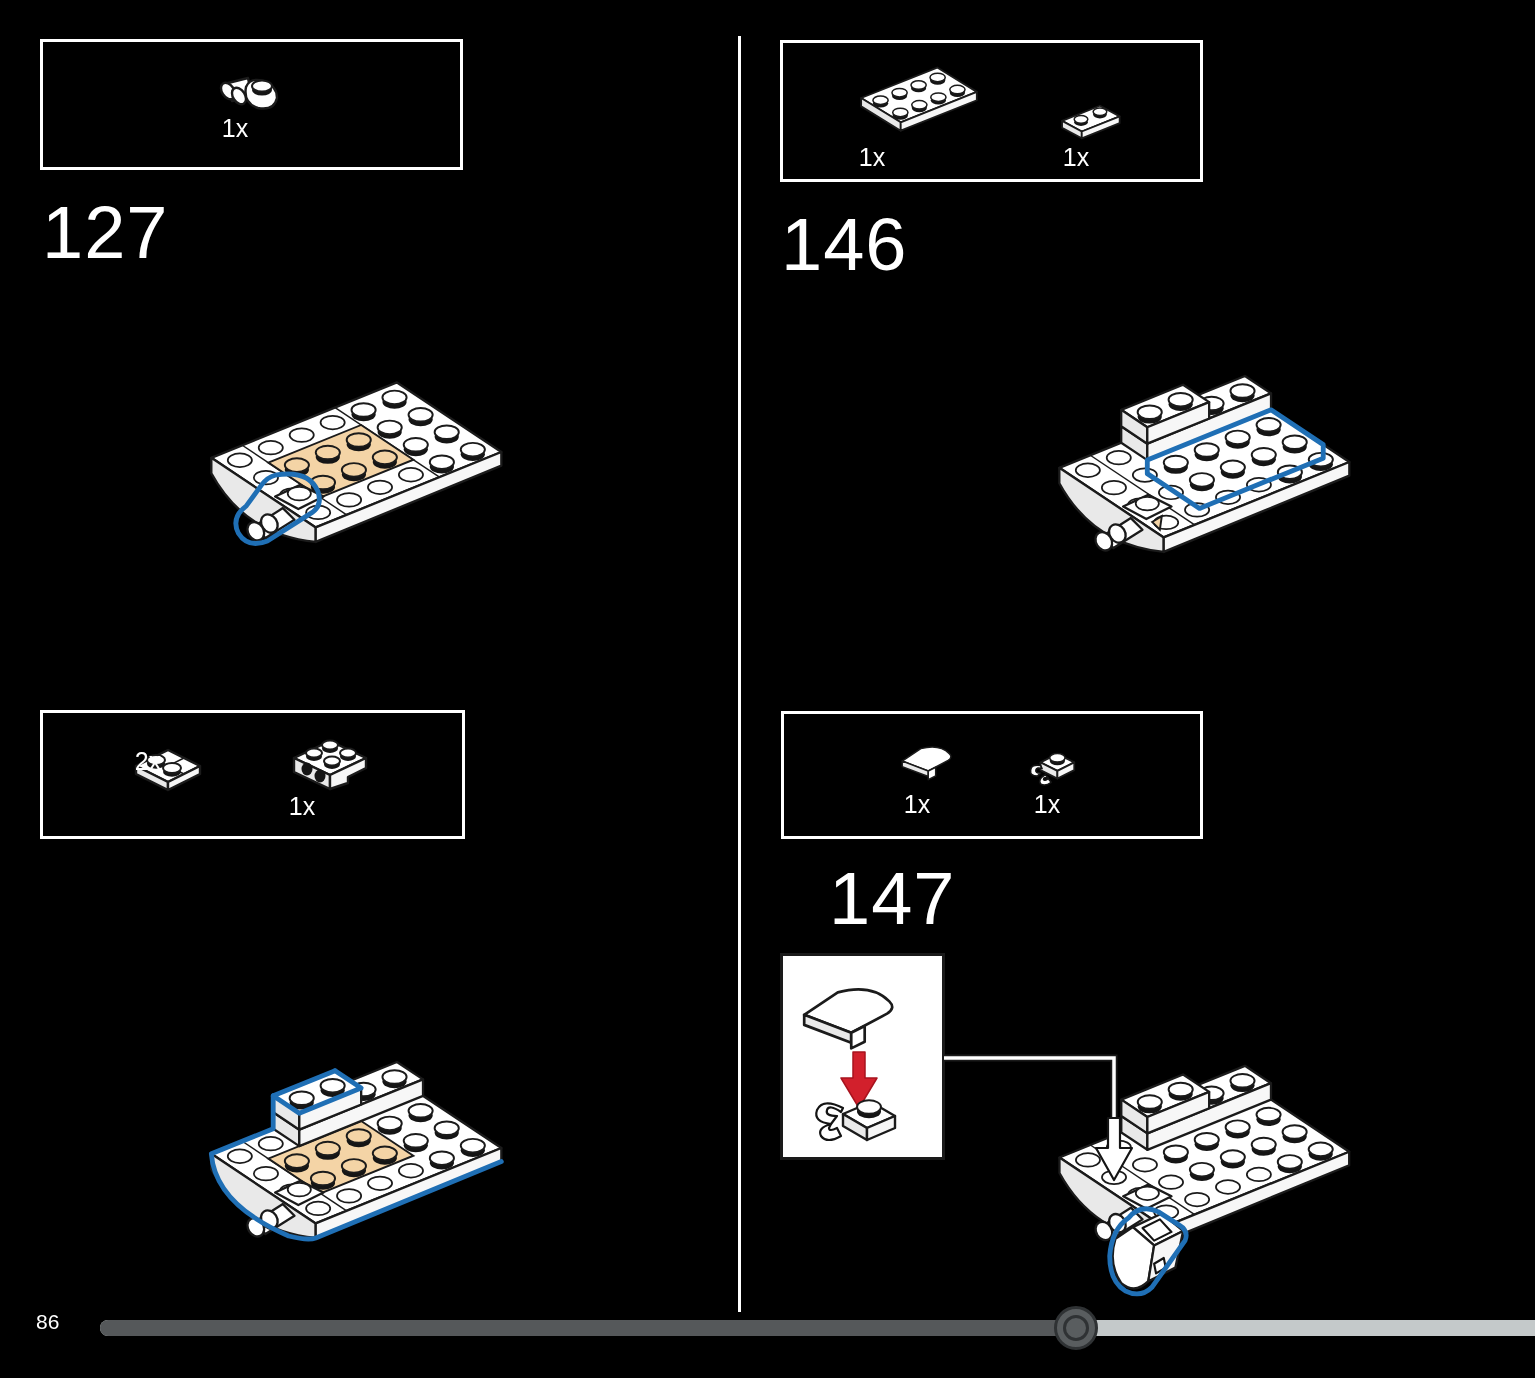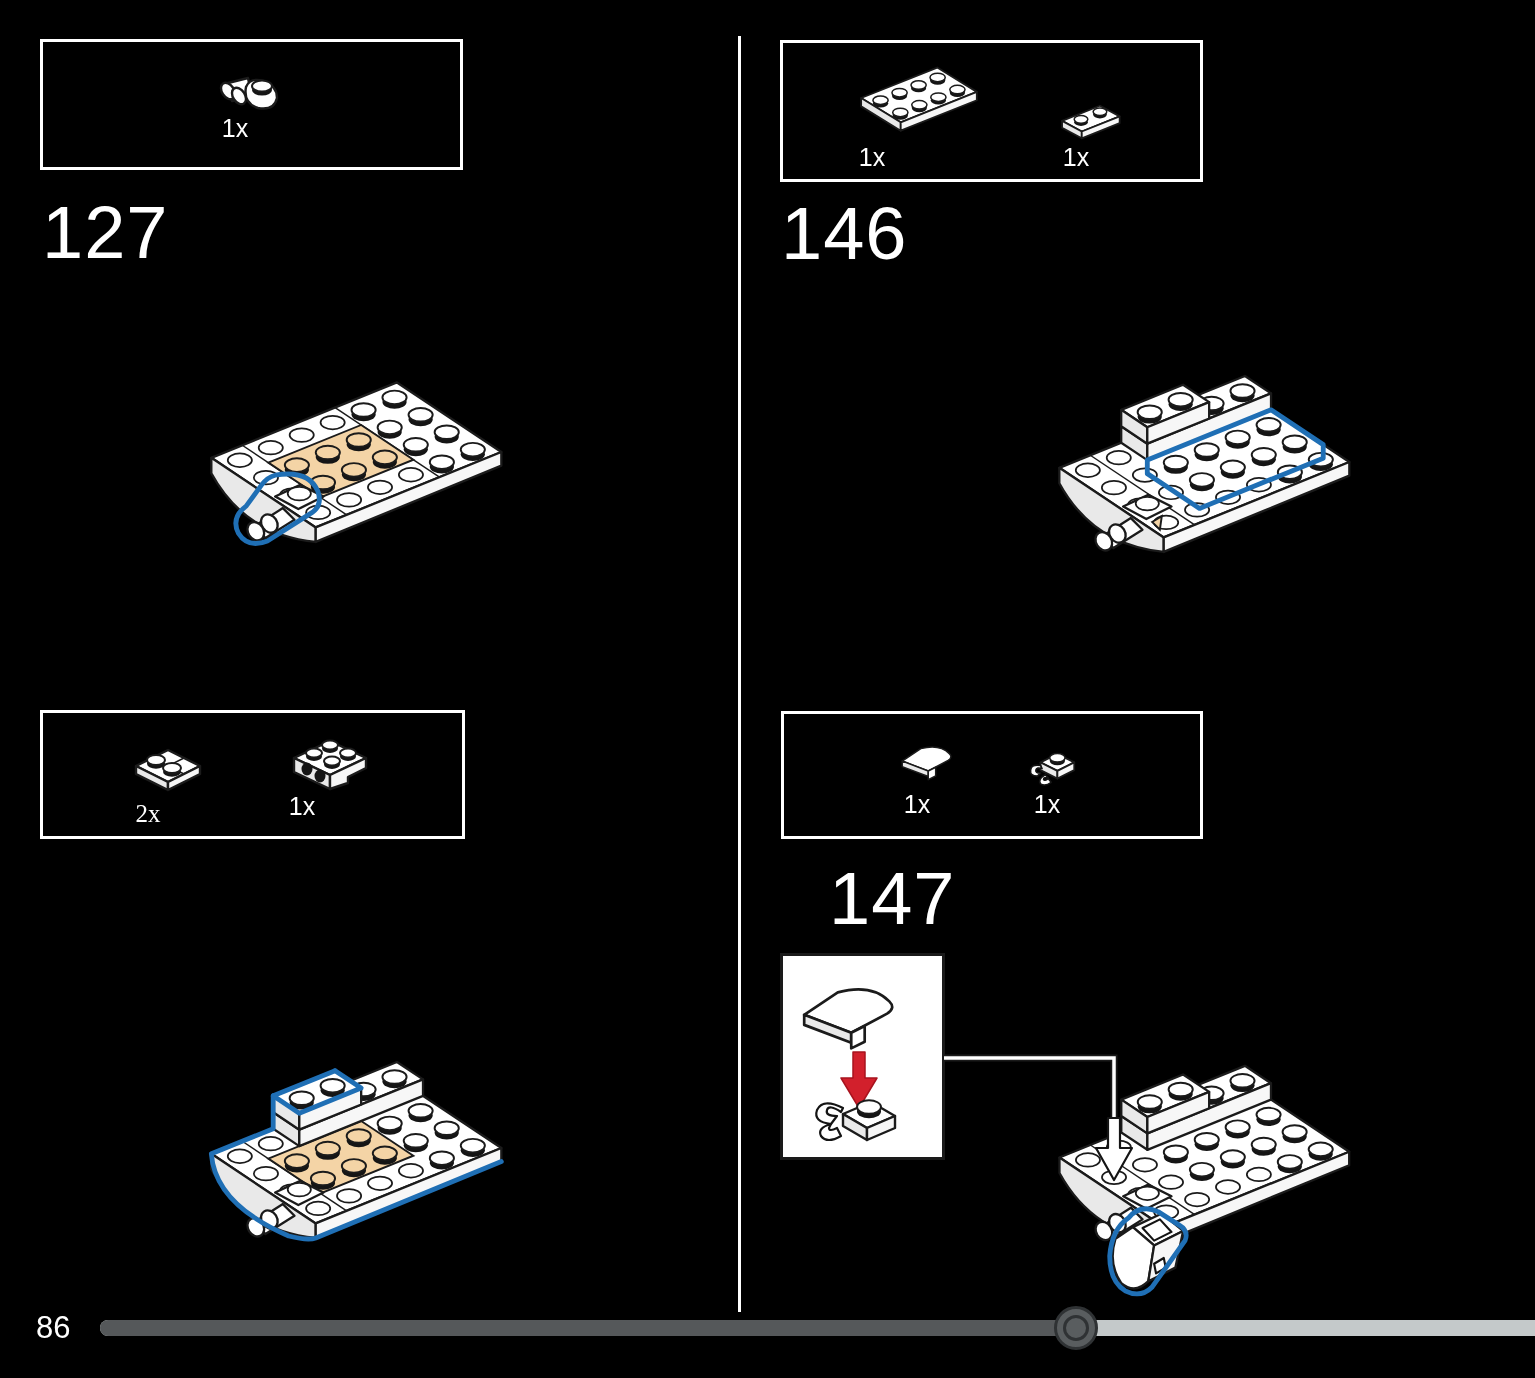--- a/index.html
+++ b/index.html
@@ -6,37 +6,37 @@
   #page{position:relative;width:1535px;height:1378px;background:#000000;overflow:hidden;
         font-family:"Liberation Sans",sans-serif;}
   .col-divider{position:absolute;left:738px;top:36px;width:3px;height:1276px;background:#ffffff;}
   .pbox{position:absolute;border:3px solid #ffffff;box-sizing:border-box;}
   #box144{left:40px;top:39px;width:423px;height:131px;}
   #box145{left:40px;top:710px;width:425px;height:129px;}
   #box146{left:780px;top:40px;width:423px;height:142px;}
   #box147{left:781px;top:711px;width:422px;height:128px;}
   .stepnum{position:absolute;color:#ffffff;font-size:74px;font-weight:400;letter-spacing:1px;line-height:1;}
   #n144{left:42px;top:196px;} #n145{left:42px;top:862px;}
-  #n146{left:781px;top:197px;} #n147{left:781px;top:862px;margin-left:48px;}
+  #n146{left:781px;top:208px;} #n147{left:781px;top:862px;margin-left:48px;}
   .pcount{position:absolute;color:#ffffff;font-size:25px;text-align:center;width:60px;line-height:1.1;}
-  #l144{left:205px;top:115px;} #l145a{left:118px;top:800px;font-family:Liberation Serif, serif;} #l145b{left:272px;top:793px;}
+  #l144{left:205px;top:115px;} #l145a{left:118px;top:748px;} #l145b{left:272px;top:793px;}
   #l146a{left:842px;top:144px;} #l146b{left:1046px;top:144px;}
   #l147a{left:887px;top:791px;} #l147b{left:1017px;top:791px;}
   svg{position:absolute;overflow:visible;}
   #p144img{left:218px;top:70px;}  #p145aimg{left:126px;top:730px;} #p145bimg{left:286px;top:732px;}
   #p146aimg{left:852px;top:60px;} #p146bimg{left:1056px;top:98px;}
   #p147aimg{left:896px;top:736px;} #p147bimg{left:1028px;top:744px;}
   #a144{left:192px;top:332px;} #a145{left:192px;top:1028px;}
   #a146{left:1040px;top:342px;} #a147{left:1040px;top:1032px;}
   #inset147{position:absolute;left:780px;top:953px;width:165px;height:207px;background:#ffffff;
             border:3px solid #1a1a1a;box-sizing:border-box;}
   #insetsvg{left:0;top:0;}
   #connector{left:944px;top:1048px;}
   
-  #pagenum{position:absolute;left:36px;top:1310px;color:#ffffff;font-size:31px;}
+  #pagenum{position:absolute;left:36px;top:1310px;color:#ffffff;font-size:21px;}
   #track{position:absolute;left:100px;top:1320px;width:1435px;height:16px;background:#c4c9ca;
          border-radius:8px 0 0 8px;}
   #fill{position:absolute;left:100px;top:1320px;width:976px;height:16px;background:#55585a;
         border-radius:8px 0 0 8px;}
   #handle{position:absolute;left:1054px;top:1306px;width:44px;height:44px;border-radius:50%;
           background:#595d5f;border:3px solid #2f3234;box-sizing:border-box;}
   #handle .ring{position:absolute;left:6px;top:6px;width:26px;height:26px;border-radius:50%;
           border:3px solid #2f3234;box-sizing:border-box;}
   
   .pw{fill:#ffffff;stroke:#1b1b1b;stroke-width:2.4;stroke-linejoin:round;}

